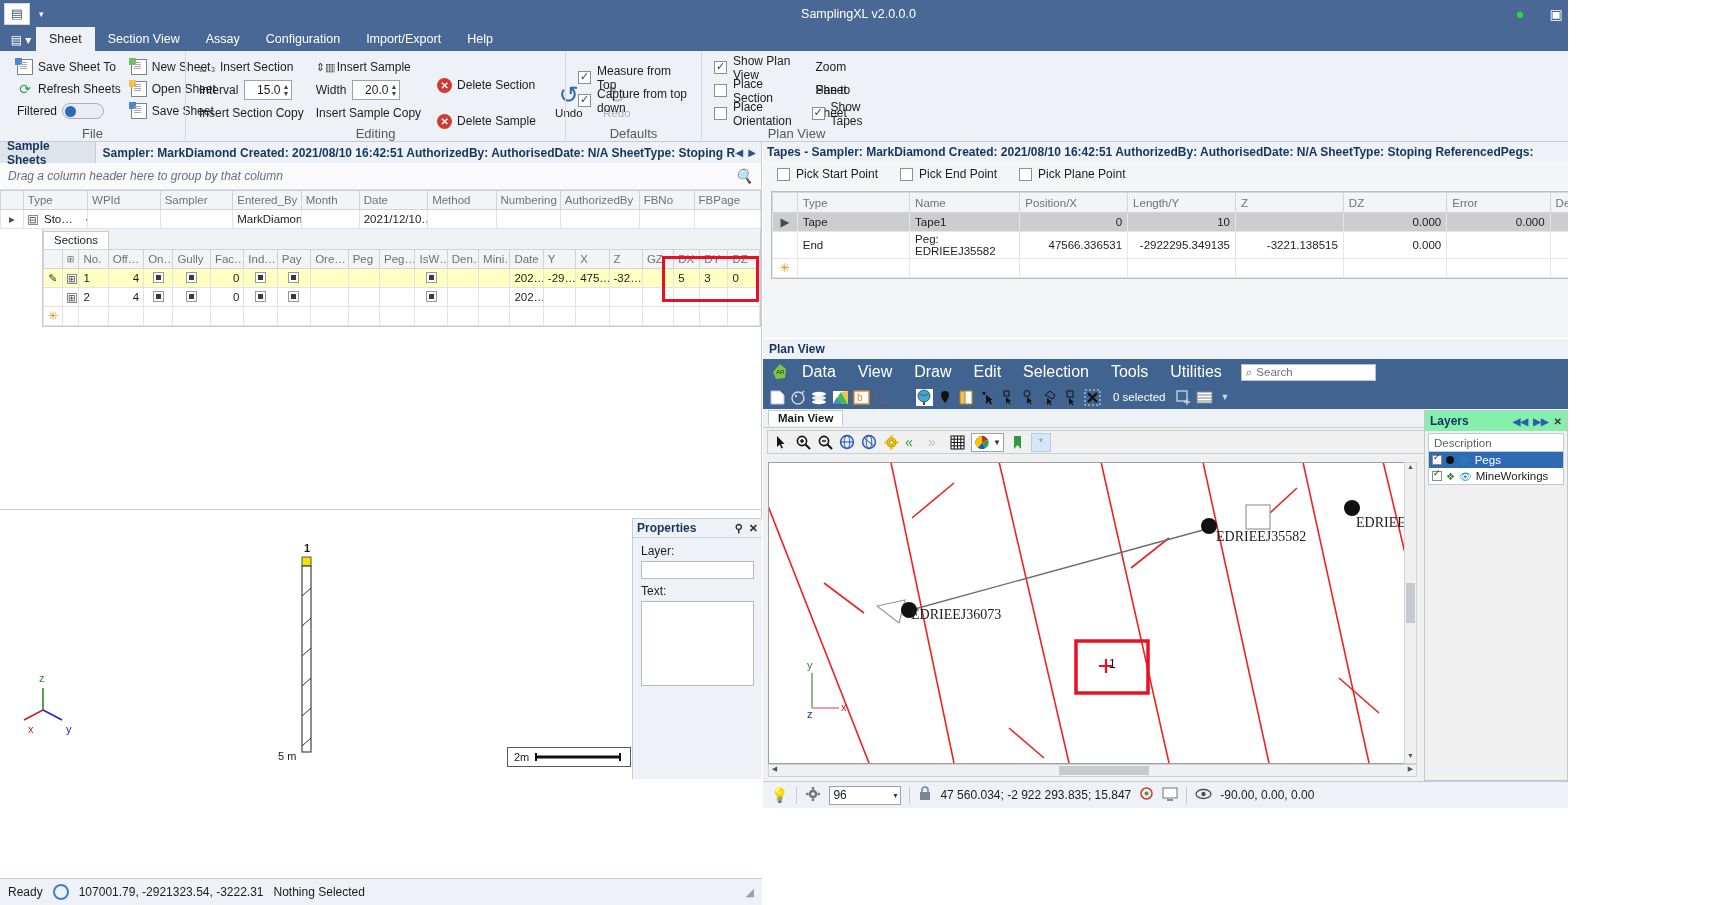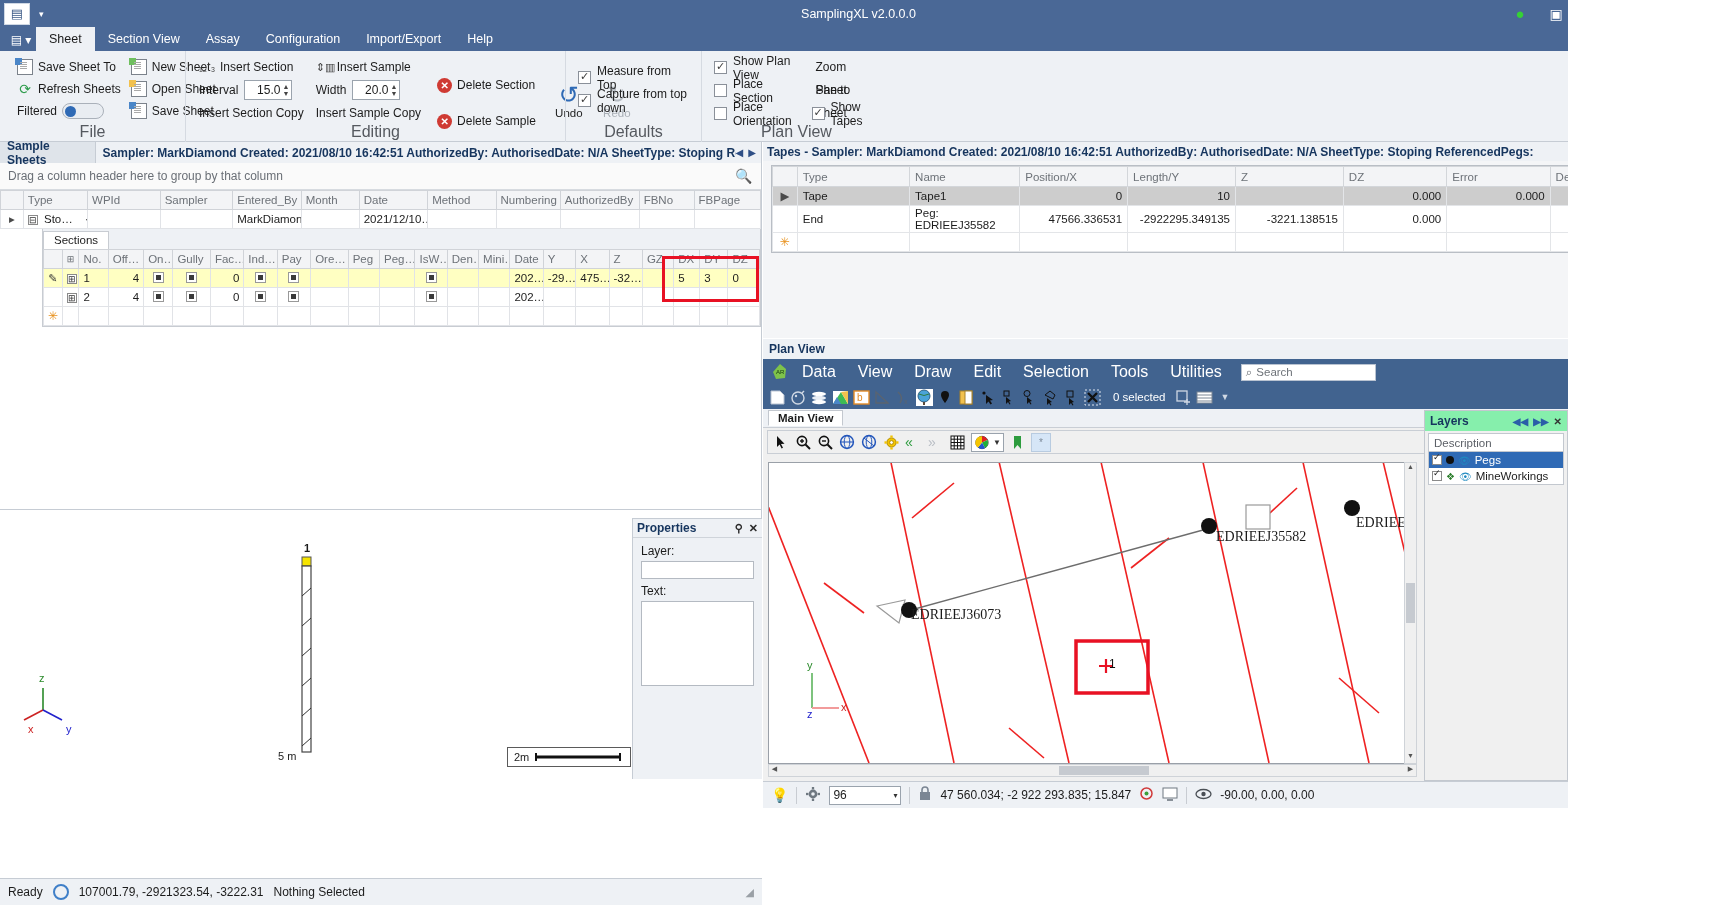--- a/index.html
+++ b/index.html
@@ -43,21 +43,21 @@
     padding:4px 13px 4px 13px; color:#fff; font-size:12.5px; line-height:16px; height:24px;
   }
   .rtab.active { background:#eef1f5; color:#1c1c1c; }
   .ribbon-body {
     height:91px; background:#eef1f5; border-bottom:1px solid #c6ccd4; display:flex;
     position:relative;
   }
   .rgroup { position:relative; height:91px; padding:5px 8px 0 8px; display:flex; }
   .rgroup + .rgroup { border-left:1px solid #d5dae1; }
   .rgroup-label {
-    position:absolute; bottom:1px; left:0; right:0; text-align:center; font-size:16px; color:#55595f;
+    position:absolute; bottom:1px; left:0; right:0; text-align:center; font-size:13px; color:#55595f;
   }
   .rcol { display:flex; flex-direction:column; justify-content:flex-start; }
   .ritem {
     display:flex; align-items:center; gap:5px; height:22px; padding:0 5px; font-size:12px;
     white-space:nowrap;
   }
   .ic { width:16px; height:16px; flex:0 0 16px; display:inline-block; position:relative; }
   
   .ic-doc { background:#fff; border:1px solid #7b828b; }
   .ic-doc::after { content:""; position:absolute; left:2px; top:2px; width:7px; height:1px;
@@ -112,21 +112,21 @@
     padding:2px 7px; background:#dfe4ea; font-weight:bold; color:#16355e; border-right:1px solid #c6ccd4;
     display:flex; align-items:center;
   }
   .tabstrip .tab1 {
     padding:2px 7px; font-weight:bold; color:#16355e; display:flex; align-items:center;
     white-space:nowrap; overflow:hidden;
   }
   .tabstrip .navs { margin-left:auto; display:flex; align-items:center; gap:5px; padding-right:5px; color:#2f4f86; font-size:10px; }
   .groupbar {
     height:27px; background:#fafafa; border-bottom:1px solid #d7dbe0; display:flex; align-items:center;
-    padding:0 8px; color:#6a6f76; font-size:12px;
+    padding:0 8px; color:#6a6f76; font-size:12px;font-style:italic;
   }
   .groupbar .magn { margin-left:auto; color:#2a4b80; font-size:14px; }
   table.grid { border-collapse:collapse; width:100%; table-layout:fixed; font-size:11.5px; }
   table.grid th {
     background:#f3f4f6; border:1px solid #d0d3d8; font-weight:normal; color:#6d7278;
     text-align:left; padding:2px 4px; height:19px; overflow:hidden; white-space:nowrap;
   }
   table.grid td {
     border:1px solid #e1e3e7; padding:1px 4px; height:19px; overflow:hidden; white-space:nowrap;
     vertical-align:middle;
@@ -702,20 +702,34 @@
   <span style="margin-left:auto; color:#9aa0a6; font-size:11px;">◢</span>
 </div>
 
 <div id="tapes-pane">
   <div class="tapes-head">
     <span>Tapes - Sampler: MarkDiamond Created: 2021/08/10 16:42:51 AuthorizedBy:  AuthorisedDate: N/A SheetType: Stoping ReferencedPegs:</span>
     <span class="pin-icons">
       <span>▭</span>
       <span>⚲</span>
       <span>✕</span>
+    </span>
+  </div>
+  <div class="pickrow">
+    <span style="display:flex;align-items:center;gap:6px;">
+      <span class="cb"></span>
+      <span>Pick Start Point</span>
+    </span>
+    <span style="display:flex;align-items:center;gap:6px;">
+      <span class="cb"></span>
+      <span>Pick End Point</span>
+    </span>
+    <span style="display:flex;align-items:center;gap:6px;">
+      <span class="cb"></span>
+      <span>Pick Plane Point</span>
     </span>
   </div>
   <div class="tapes-grid-wrap">
     <table class="tgrid">
       <colgroup>
         <col style="width:22px">
           <col style="width:100px">
           <col style="width:98px">
           <col style="width:96px">
         <col style="width:96px">

